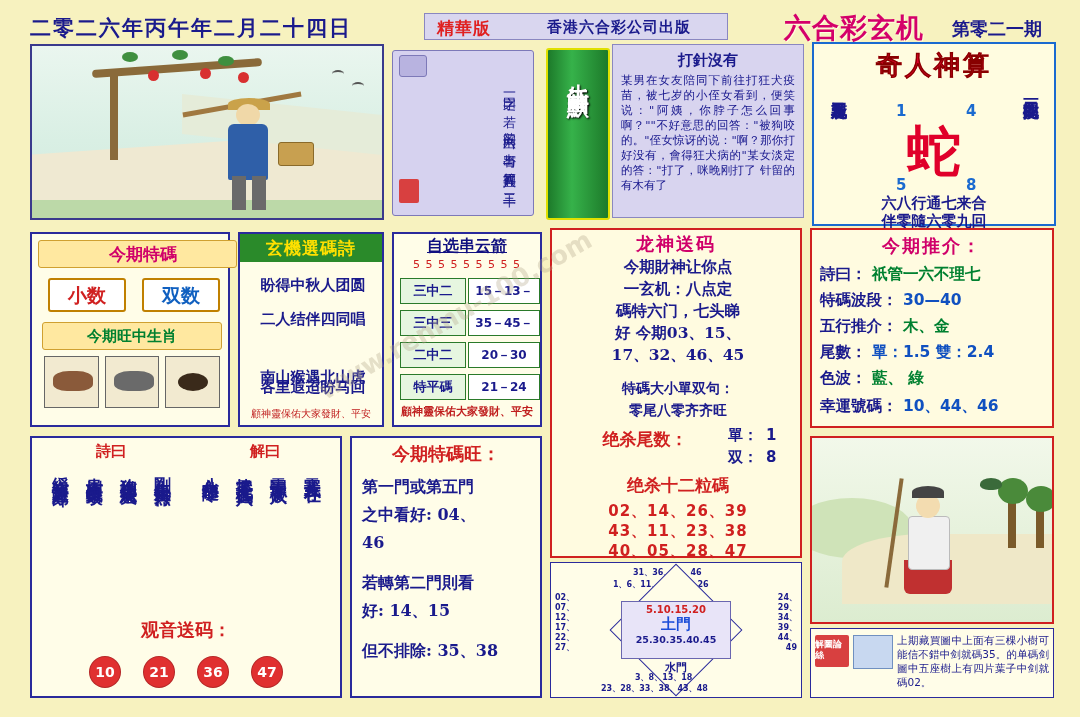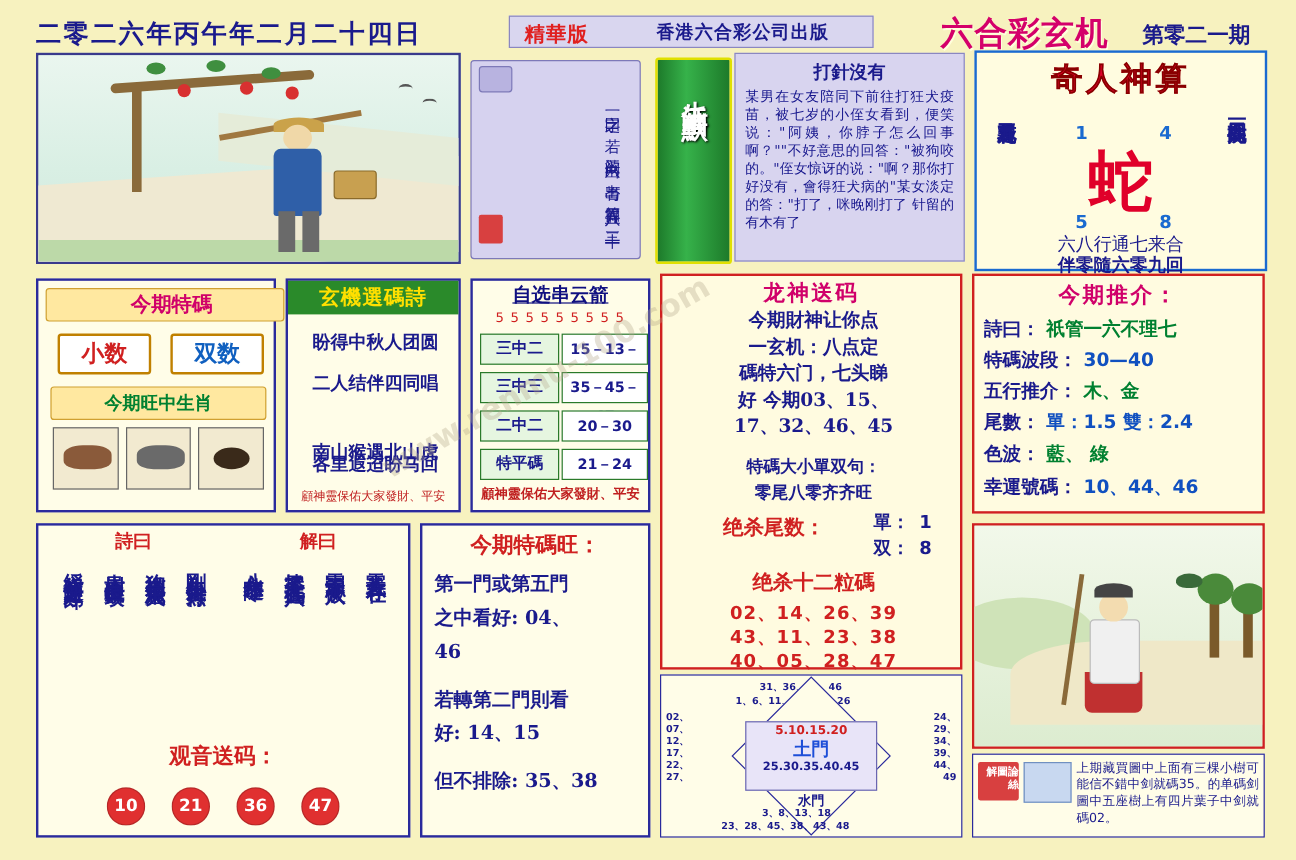--- a/index.html
+++ b/index.html
@@ -115,21 +115,21 @@
     font-size:16px;color:#1a1a8c;font-weight:bold;line-height:30px;
   }
   .qr .big{
     position:absolute;left:50%;top:72px;transform:translateX(-50%);
     font-size:54px;font-weight:bold;color:#e0002a;
   }
   .qr .n1{position:absolute;left:82px;top:58px;font-size:15px;color:#1a6ad0;font-weight:bold;}
   .qr .n2{position:absolute;left:152px;top:58px;font-size:15px;color:#1a6ad0;font-weight:bold;}
   .qr .n3{position:absolute;left:82px;top:132px;font-size:15px;color:#1a6ad0;font-weight:bold;}
   .qr .n4{position:absolute;left:152px;top:132px;font-size:15px;color:#1a6ad0;font-weight:bold;}
-  .qr .bl1{position:absolute;left:50%;top:150px;transform:translateX(-50%);font-size:15px;color:#1a1a8c;font-weight:normal;white-space:nowrap;}
+  .qr .bl1{position:absolute;left:50%;top:150px;transform:translateX(-50%);font-size:15px;color:#1a1a8c;font-weight:bold;white-space:nowrap;}
   .qr .bl2{position:absolute;left:50%;top:168px;transform:translateX(-50%);font-size:15px;color:#1a1a8c;font-weight:bold;white-space:nowrap;}
 
   
   .box{position:absolute;box-sizing:border-box;}
   .b-special{
     left:30px;top:232px;width:200px;height:195px;
     border:2px solid #2a2a9c;background:#fffde8;
   }
   .b-special .hd{
     position:absolute;left:6px;top:6px;width:186px;height:26px;
@@ -279,21 +279,21 @@
   .p2-tree{position:absolute;width:8px;background:#7a5a2a;}
   .p2-crown{position:absolute;width:30px;height:26px;background:#4a8a3a;border-radius:50%;}
 
   
   .b-note{
     left:810px;top:628px;width:244px;height:70px;
     border:1px solid #2a2a9c;background:#fffde8;
   }
   .b-note .tag{
     position:absolute;left:4px;top:6px;width:34px;height:32px;
-    background:#d84040;color:#fff;font-size:9px;font-weight:bold;text-align:right;
+    background:#d84040;color:#fff;font-size:9px;font-weight:bold;text-align:left;
     line-height:11px;padding-top:4px;box-sizing:border-box;border-radius:2px;
   }
   .b-note .icon{position:absolute;left:42px;top:6px;width:38px;height:32px;background:#c8d8f0;border:1px solid #7090c0;}
   .b-note .txt{position:absolute;left:86px;top:4px;width:152px;font-size:10.5px;line-height:14px;color:#1a1a8c;text-align:justify;}
 
   .wm{
     position:absolute;left:300px;top:300px;
     font-size:26px;color:rgba(180,170,140,.35);
     transform:rotate(-30deg);pointer-events:none;font-weight:bold;
   }
@@ -498,21 +498,21 @@
     <div class="diamond"></div>
     <div class="side" style="left:74px;top:46px;">木門</div>
     <div class="side" style="right:74px;top:46px;">火門</div>
     <div class="ctr">
       <div class="t1">5.10.15.20</div>
       <div class="t2">土門</div>
       <div class="t3">25.30.35.40.45</div>
     </div>
     <div class="side" style="left:50%;transform:translateX(-50%);bottom:22px;writing-mode:horizontal-tb;">水門</div>
     <div class="nums" style="left:84px;bottom:14px;">3、8、13、18</div>
-    <div class="nums" style="left:50px;bottom:3px;">23、28、45、38、43、48</div>
+    <div class="nums" style="left:50px;bottom:3px;">23、28、33、38、43、48</div>
   </div>
 
   <div class="b-pic2 box">
     <div class="p2-sky"></div>
     <div class="p2-hill"></div>
     <div class="p2-path"></div>
     <div class="p2-tree" style="left:196px;top:60px;height:50px;"></div>
     <div class="p2-crown" style="left:186px;top:40px;"></div>
     <div class="p2-tree" style="left:224px;top:66px;height:44px;"></div>
     <div class="p2-crown" style="left:214px;top:48px;"></div>

